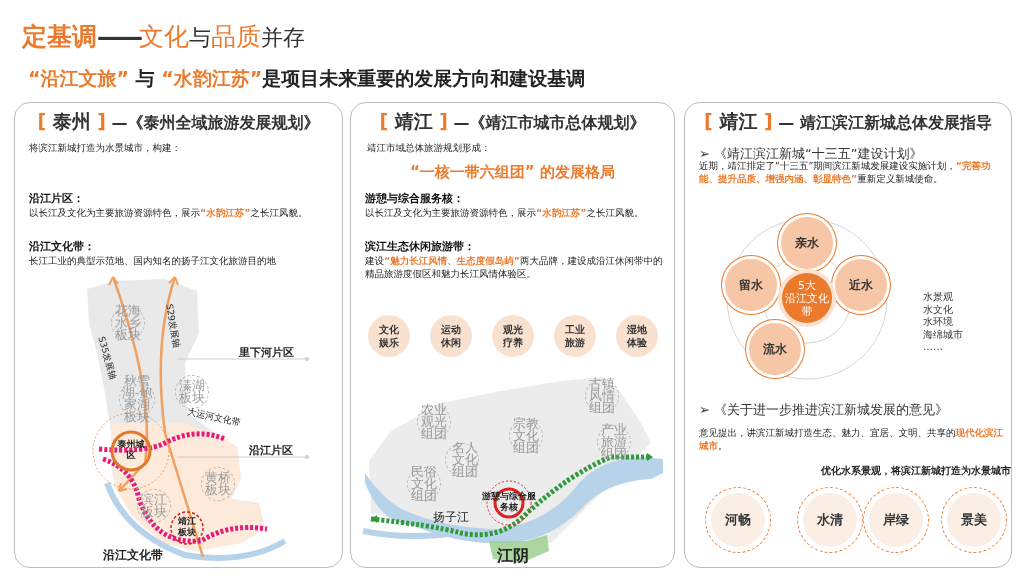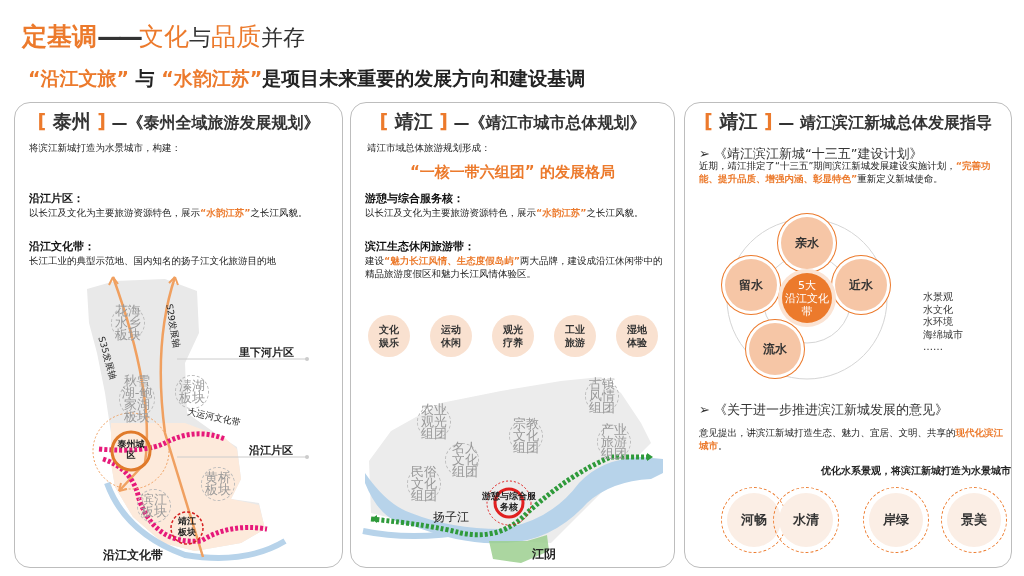--- a/index.html
+++ b/index.html
@@ -181,21 +181,21 @@
       <span>产业旅游组团</span>
     </div>
   <div class="dash-circ" style="left:94px; top:340px; width:34px; height:34px;text-align:right;">
       <span>名人文化组团</span>
     </div>
   <div class="dash-circ" style="left:56px; top:364px; width:34px; height:34px;">
       <span>民俗文化组团</span>
     </div>
   <div class="label-dark" style="left:130px; top:388px; width:56px; text-align:center; font-size:9px; line-height:11px; white-space:normal;">游憩与综合服务核</div>
   <div class="label-dark" style="left:82px; top:406px; font-size:12px; font-weight:normal;">扬子江</div>
-  <div class="label-dark" style="left:146px; top:443px; font-size:12px;margin-left:35px;">江阴</div>
+  <div class="label-dark" style="left:146px; top:443px; font-size:16px;">江阴</div>
 </div>
 
 <div class="card card3">
   <div class="card-head">
     <span class="br">[ </span><span class="place">靖江</span><span class="br"> ]</span><span> — 靖江滨江新城总体发展指导</span>
   </div>
   <div class="sub-head" style="top:42px;">➢  《靖江滨江新城“十三五”建设计划》</div>
   <div class="txt" style="left:14px; top:56px; width:304px;">
     <span>近期，靖江排定了“十三五”期间滨江新城发展建设实施计划，</span><span class="hl">“完善功能、提升品质、增强内涵、彰显特色”</span><span>重新定义新城使命。</span>
   </div>
@@ -218,24 +218,24 @@
     <div>海绵城市</div>
     <div>……</div>
   </div>
 
   <div class="sub-head" style="top:298px;">➢  《关于进一步推进滨江新城发展的意见》</div>
   <div class="txt" style="left:14px; top:323px; width:304px;">
     <span>意见提出，讲滨江新城打造生态、魅力、宜居、文明、共享的</span><span class="hl">现代化滨江城市</span><span>。</span>
   </div>
   <div class="txt" style="left:0; right:0; top:361px; text-align:right; font-weight:bold; font-size:10px;">优化水系景观，将滨江新城打造为水景城市</div>
 
-  <div class="bottom-c" style="left:36px;">
+  <div class="bottom-c" style="left:20px;">
       <span>河畅</span>
     </div>
-  <div class="bottom-c" style="left:88px;">
+  <div class="bottom-c" style="left:112px;">
       <span>水清</span>
     </div>
   <div class="bottom-c" style="left:178px;">
       <span>岸绿</span>
     </div>
   <div class="bottom-c" style="left:256px;">
       <span>景美</span>
     </div>
 </div>
 

